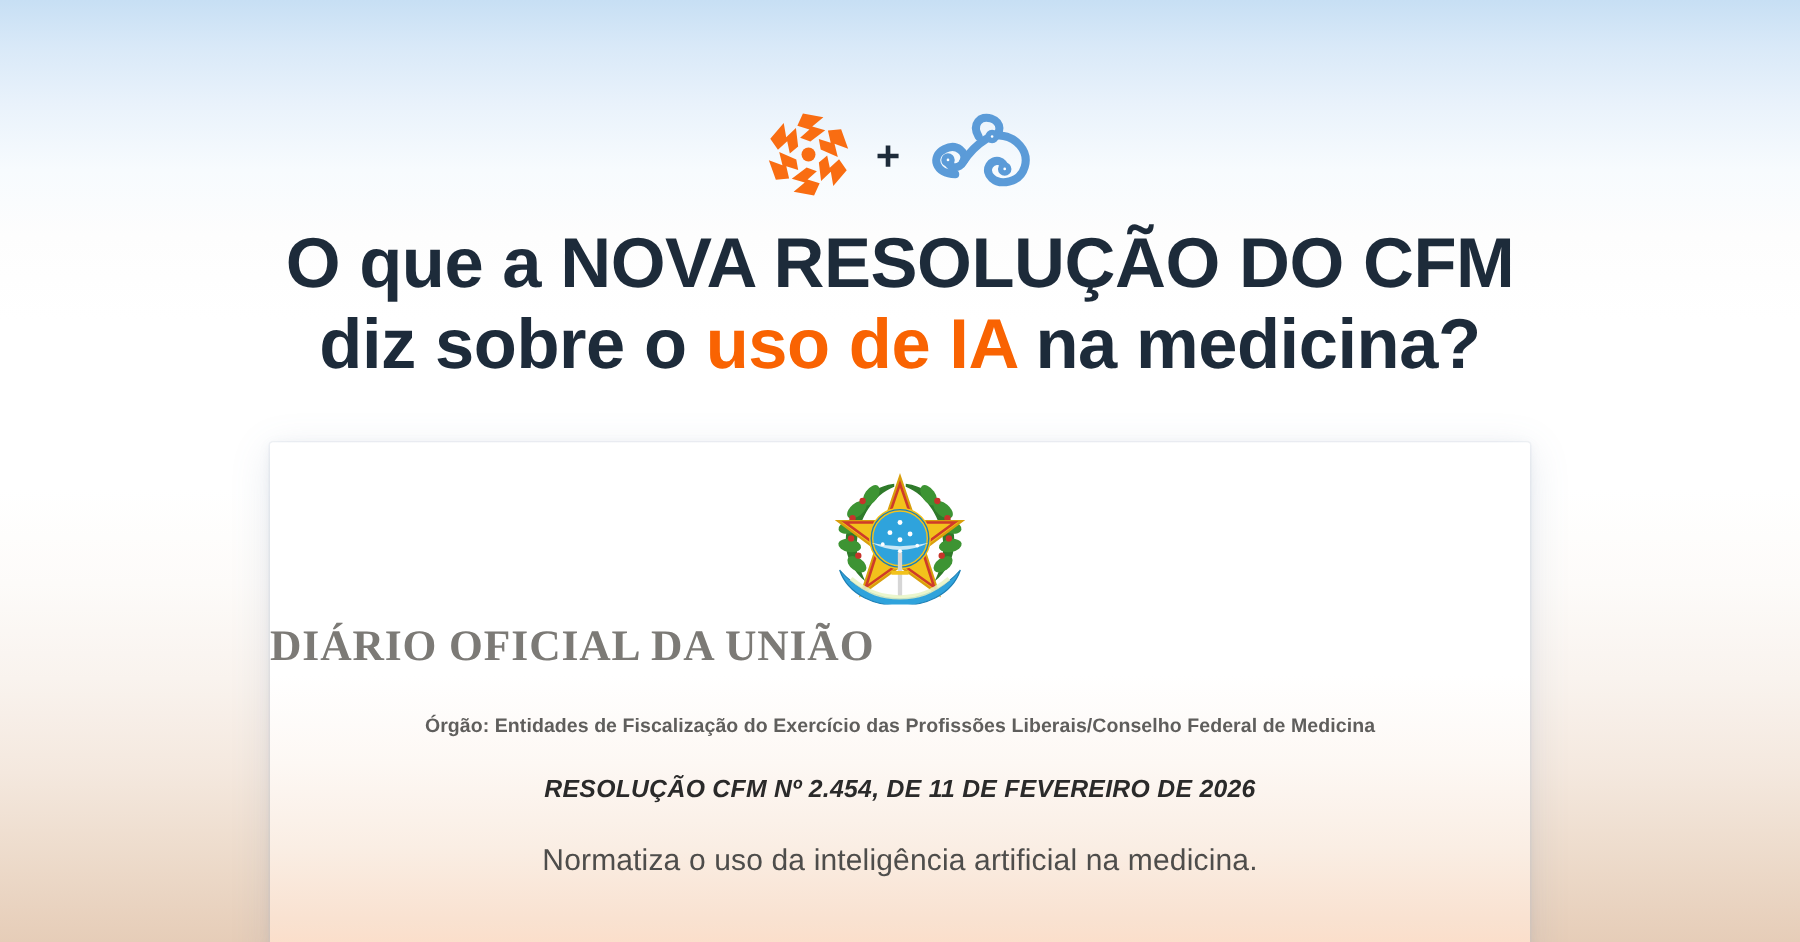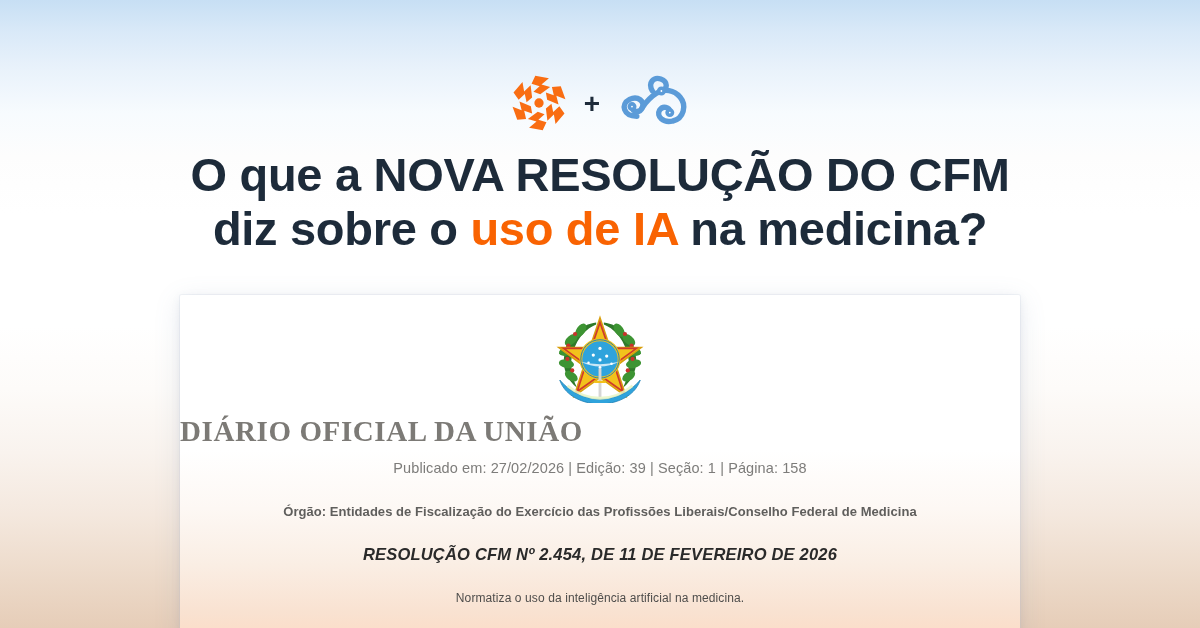--- a/index.html
+++ b/index.html
@@ -156,21 +156,21 @@
     font-size: 16.5px;
     color: #2a2a2a;
     letter-spacing: 0.2px;
     font-style: italic;
   }
 
   .doc-subtitle {
     margin-top: 27px;
     text-align: center;
     font-family: "Liberation Sans", sans-serif;
-    font-size: 12px;
+    font-size: 20px;
     color: #4e4d4b;
     letter-spacing: 0.1px;
   }
 </style>
 </head>
 <body>
 
 <div id="stage">
 
   <div class="logo-row">
@@ -310,21 +310,20 @@
         <path d="M44 74 L56 74" stroke="#f2c21c" stroke-width="2.5"></path>
 
         <path d="M8 72 C20 86, 36 92, 50 92 C64 92, 80 86, 92 72
                  C86 90, 66 97, 50 97 C34 97, 14 90, 8 72 Z" fill="#2fa3dc" stroke="#1d7fb5" stroke-width="0.8"></path>
         <path d="M16 78 C28 88, 38 91, 50 91 C62 91, 72 88, 84 78" fill="none" stroke="#e8f4c4" stroke-width="3" opacity="0.85"></path>
       </svg>
     </span>
 
     <div class="doc-title">DIÁRIO OFICIAL DA UNIÃO</div>
 
-    <div class="doc-meta">Publicado em: 27/02/2026 | Edição: 39 | Seção: 1 | Página: 158</div>
 
     <div class="doc-organ">Órgão: Entidades de Fiscalização do Exercício das Profissões Liberais/Conselho Federal de Medicina</div>
 
     <div class="doc-resolution">RESOLUÇÃO CFM Nº 2.454, DE 11 DE FEVEREIRO DE 2026</div>
 
     <div class="doc-subtitle">Normatiza o uso da inteligência artificial na medicina.</div>
 
   </div>
 
 </div>

